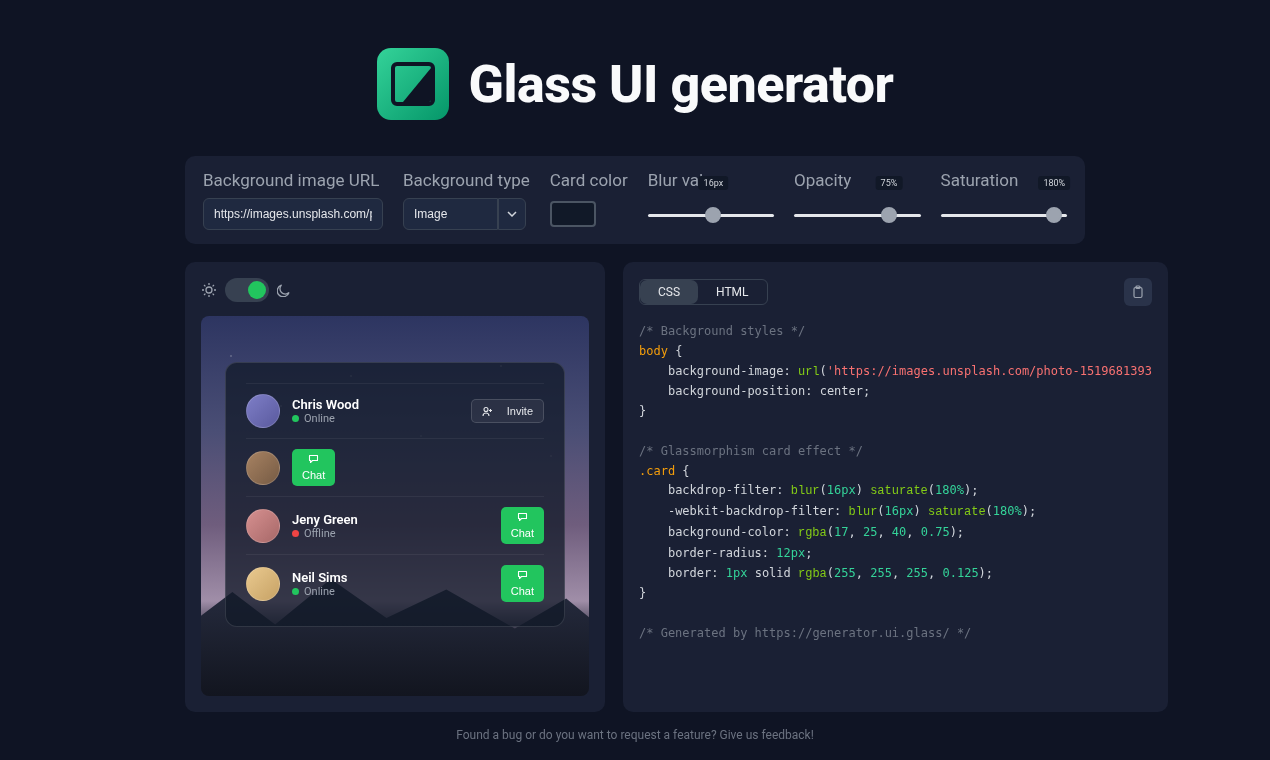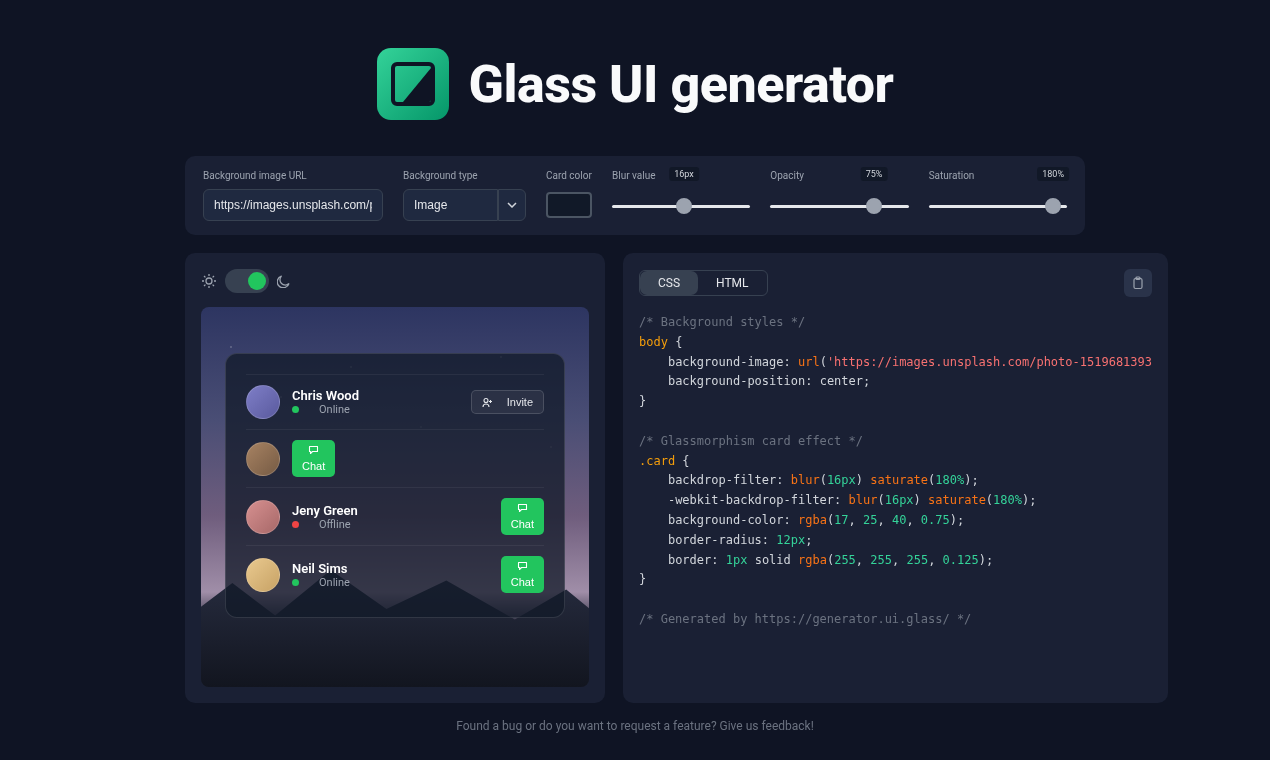--- a/index.html
+++ b/index.html
@@ -59,21 +59,21 @@
   .controls {
     background: #1a2034;
     border-radius: 10px;
     padding: 14px 18px;
     display: flex;
     gap: 20px;
     align-items: flex-start;
   }
   .ctrl { display: flex; flex-direction: column; gap: 8px; }
   .ctrl-label {
-    font-size: 10px;
+    font-size: 17px;
     color: #9ca3af;
   }
   .ctrl-input {
     background: #1f2940;
     border: 1px solid #374151;
     border-radius: 6px;
     padding: 7px 10px;
     color: #e5e7eb;
     font-size: 12px;
     height: 32px;
@@ -262,21 +262,21 @@
   .member-name {
     font-size: 13px;
     font-weight: 600;
     color: #fff;
   }
   .member-status {
     font-size: 11px;
     color: #9ca3af;
     display: flex;
     align-items: center;
-    gap: 20px;
+    gap: 5px;
     margin-top: 0;
   }
   .dot {
     width: 7px;
     height: 7px;
     border-radius: 50%;
   }
   .dot-online { background: #22c55e; }
   .dot-busy { background: #f59e0b; }
   .dot-offline { background: #ef4444; }
@@ -338,21 +338,21 @@
     font-family: ui-monospace, SFMono-Regular, Menlo, monospace;
     font-size: 12px;
     line-height: 1.65;
     color: #9ca3af;
     white-space: pre;
     overflow: hidden;
   }
   .c-comment { color: #6b7280; }
   .c-sel { color: #f59e0b; }
   .c-prop { color: #d1d5db; }
-  .c-fn { color: #f97316; }
+  .c-fn { color: #84cc16; font-family: Liberation Mono, monospace; }
   .c-val { color: #34d399; }
   .c-str { color: #f87171; }
   .c-punc { color: #d1d5db; }
   .footer {
     text-align: center;
     color: #6b7280;
     font-size: 12px;
     margin-top: 16px;
   }
   svg { display: block; }

